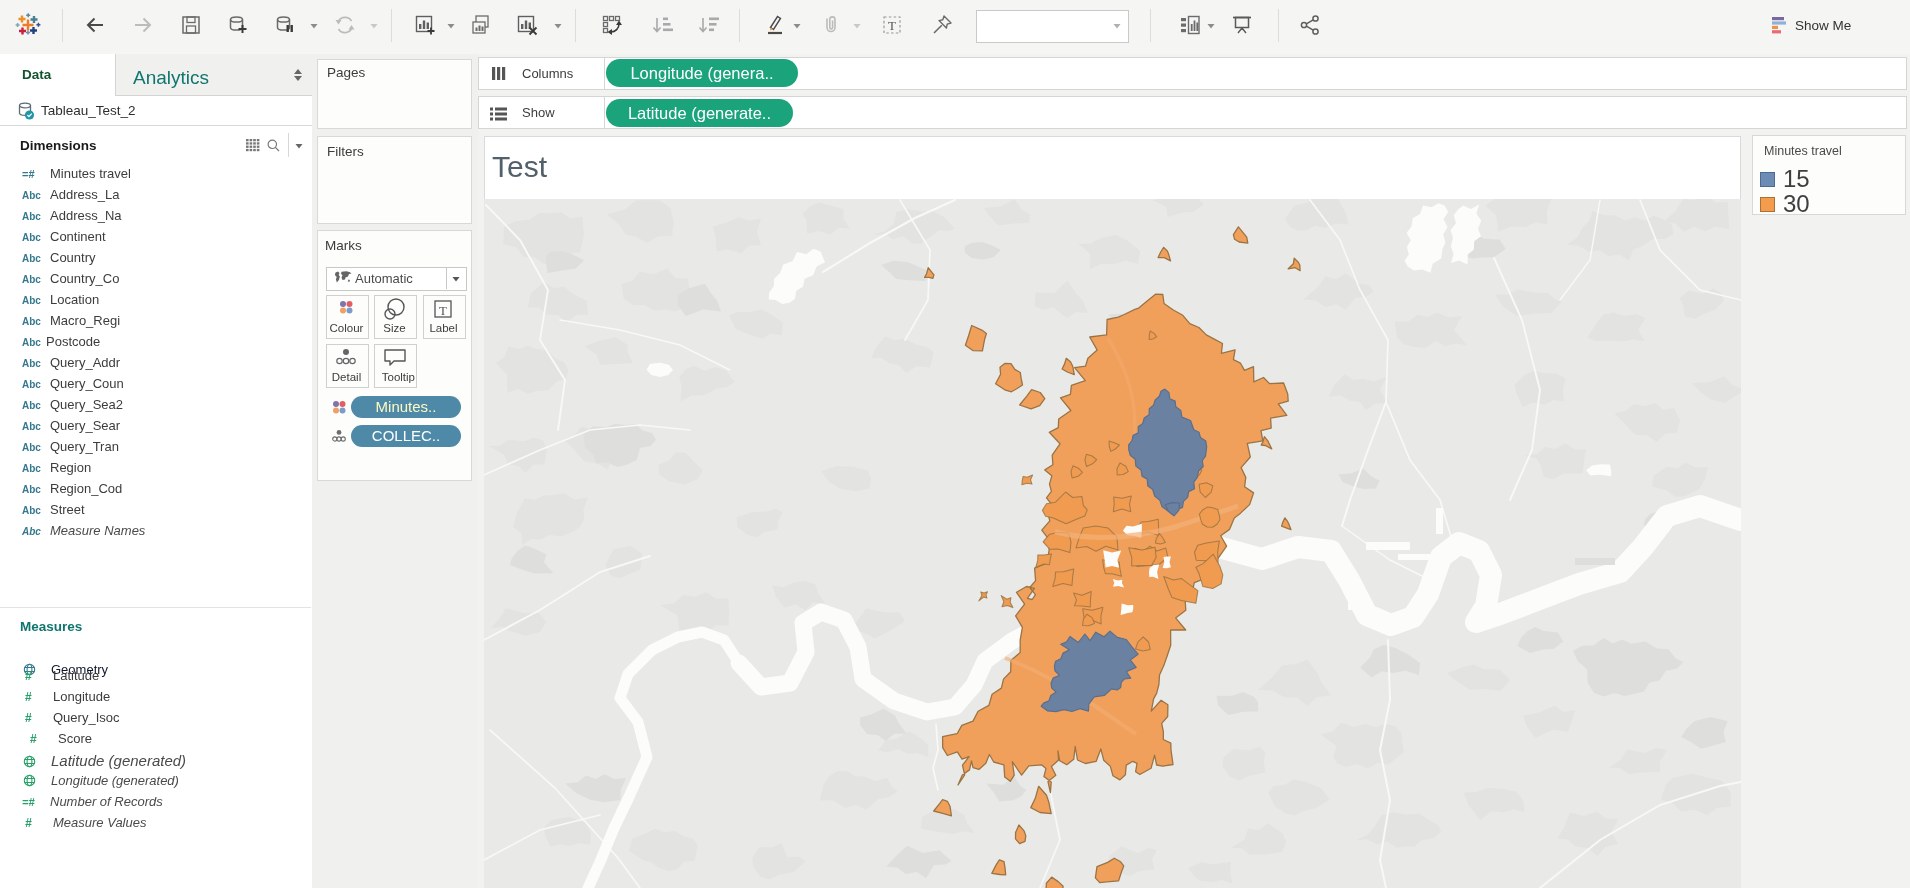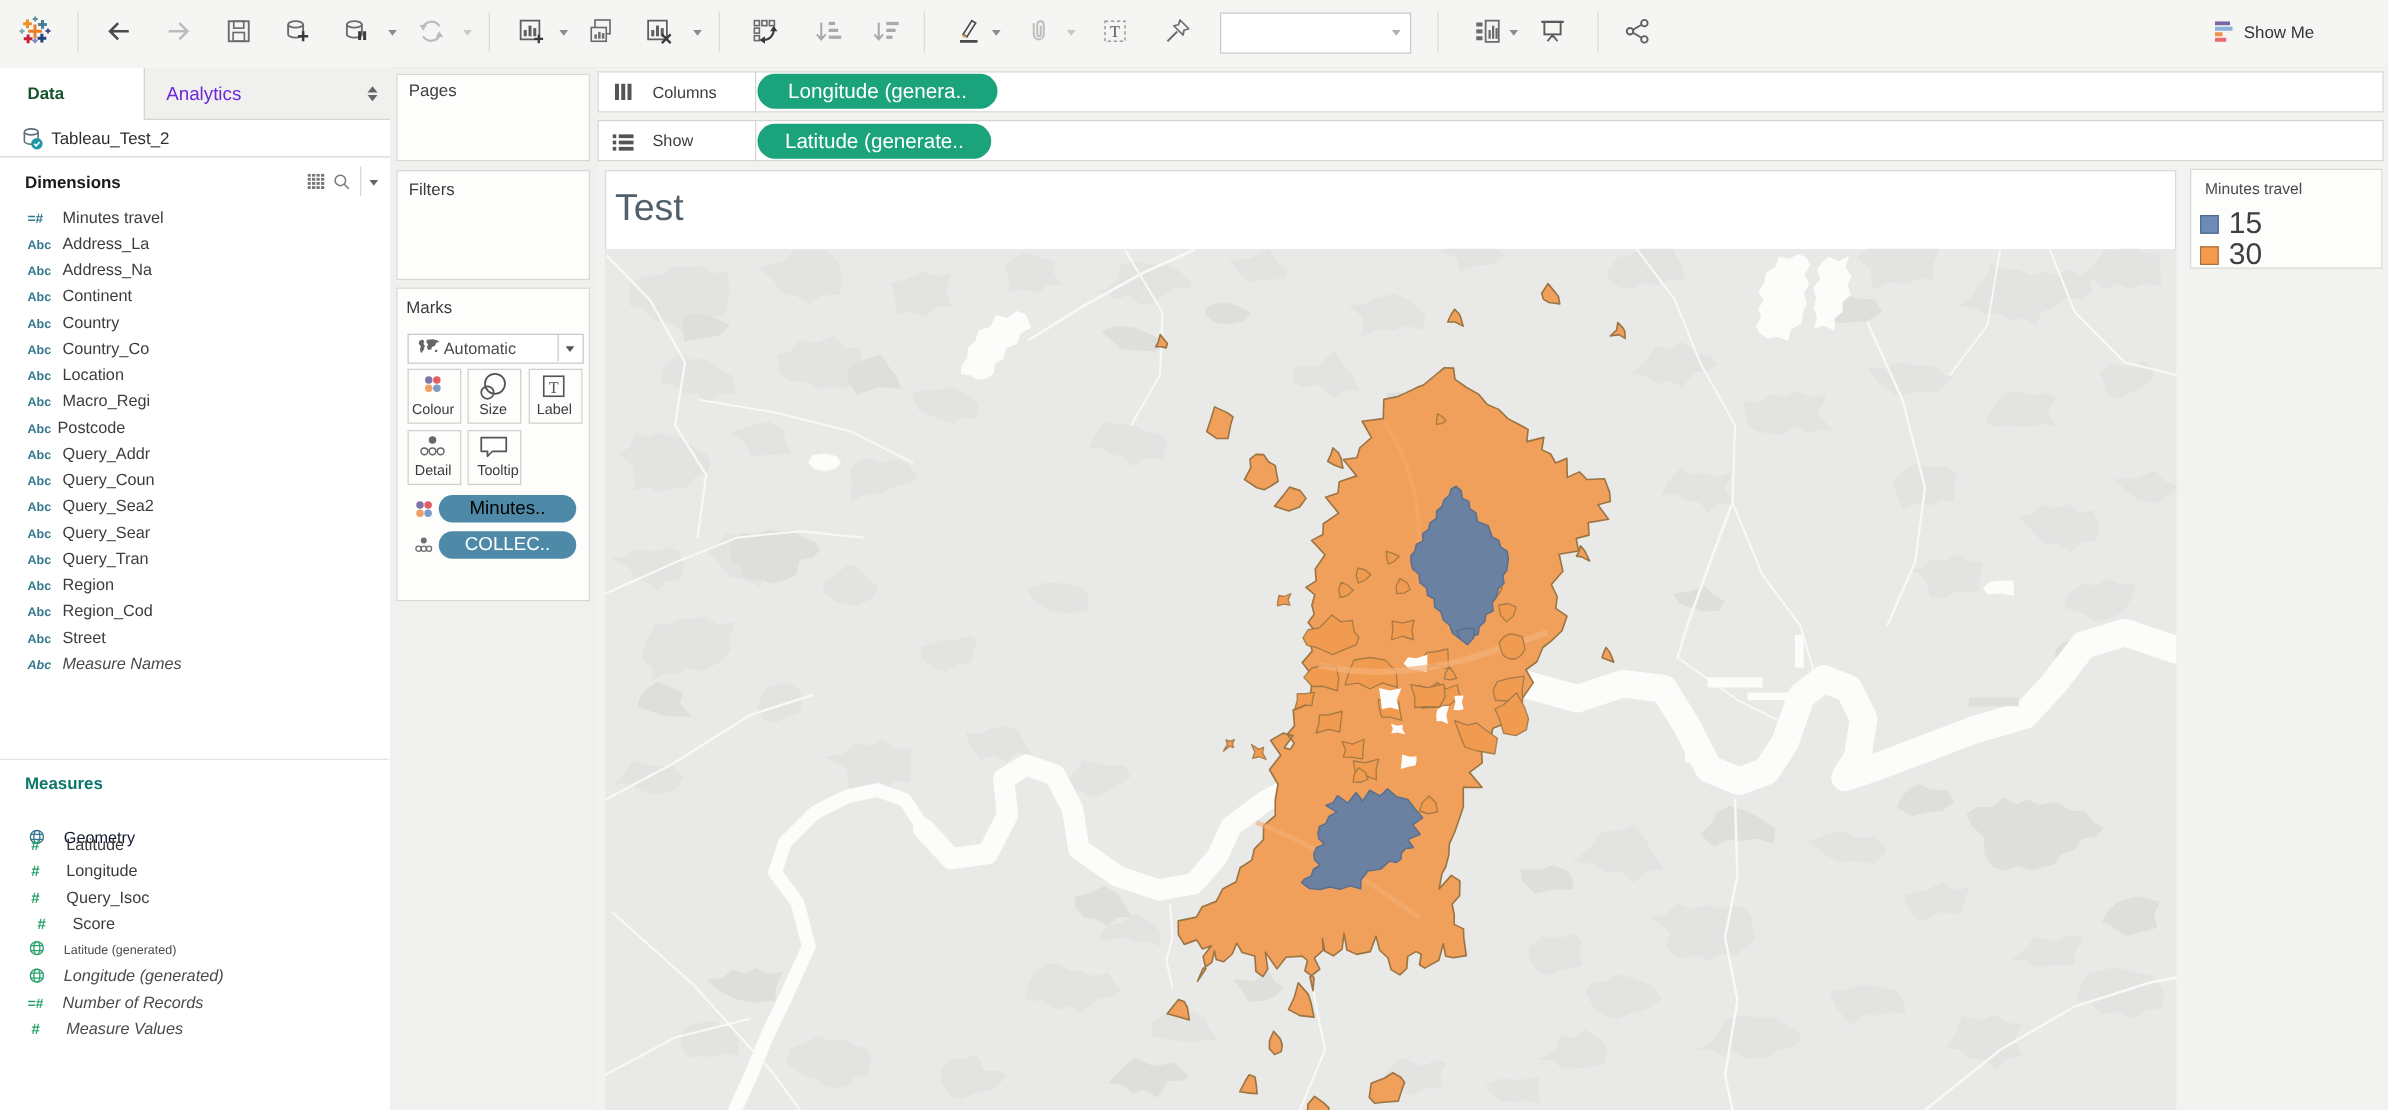--- a/index.html
+++ b/index.html
@@ -169,21 +169,21 @@
       <rect x="0" y="0" width="12" height="3.2" fill="#7b66a2"></rect>
       <rect x="0" y="4.4" width="14" height="3.2" fill="#8cb2d8"></rect>
       <rect x="0" y="8.8" width="6" height="3.2" fill="#f2904c"></rect>
       <rect x="0" y="13.2" width="9" height="3.2" fill="#ea6a71"></rect>
     </g>
   </svg>
 <div style="position:absolute;left:1795px;top:18px;font-size:13.5px;color:#333">Show Me</div>
 <div style="position:absolute;left:0;top:54px;width:312px;height:834px;background:#fff;border-right:1px solid #d4d4d3"></div>
 <div style="position:absolute;left:115px;top:54px;width:197px;height:41px;background:#f0f0ee;border-bottom:1px solid #d4d4d3;border-left:1px solid #d4d4d3"></div>
 <div style="position:absolute;left:22px;top:67px;font-size:13.5px;font-weight:bold;color:#14532d">Data</div>
-<div style="position:absolute;left:133px;top:67px;font-size:15px;color:#6d28d9">Analytics</div>
+<div style="position:absolute;left:133px;top:67px;font-size:19px;color:#0f766e">Analytics</div>
 <svg style="position:absolute;left:292px;top:68px" width="12" height="14">
     <polygon points="6,1 10,6 2,6" fill="#666"></polygon>
     <polygon points="6,13 10,8 2,8" fill="#666"></polygon>
   </svg>
 <svg style="position:absolute;left:16px;top:101px" width="20" height="20" viewBox="0 0 20 20">
       <ellipse cx="9" cy="4.5" rx="5.5" ry="2.4" fill="none" stroke="#5f6e77" stroke-width="1.3"></ellipse>
       <path d="M3.5,4.5 V12 a5.5,2.4 0 0 0 11,0 V4.5" fill="none" stroke="#5f6e77" stroke-width="1.3"></path>
       <circle cx="13.5" cy="14" r="4.6" fill="#1e98a8"></circle>
       <path d="M11.4,14 l1.5,1.6 2.8,-3" fill="none" stroke="#fff" stroke-width="1.3"></path>
   </svg>
@@ -242,21 +242,21 @@
         <g fill="none" stroke="#35788f" stroke-width="1.1">
           <circle cx="6.5" cy="6.5" r="5.2"></circle>
           <ellipse cx="6.5" cy="6.5" rx="2.4" ry="5.2"></ellipse>
           <path d="M1.6,4.5 h9.8 M1.6,8.5 h9.8"></path>
         </g>
       </svg></span><span style="margin-left:4px">Geometry</span></div>
 <div style="position:absolute;left:22px;top:668px;width:280px;height:21px;font-size:13px;color:#3c3c3c;white-space:nowrap"><span style="display:inline-block;width:24px;font-size:12px;color:#27a169;font-weight:bold;padding-left:3px">#</span><span style="margin-left:4px">Latitude</span></div>
 <div style="position:absolute;left:22px;top:689px;width:280px;height:21px;font-size:13px;color:#3c3c3c;white-space:nowrap"><span style="display:inline-block;width:24px;font-size:12px;color:#27a169;font-weight:bold;padding-left:3px">#</span><span style="margin-left:4px">Longitude</span></div>
 <div style="position:absolute;left:22px;top:710px;width:280px;height:21px;font-size:13px;color:#3c3c3c;white-space:nowrap"><span style="display:inline-block;width:24px;font-size:12px;color:#27a169;font-weight:bold;padding-left:3px">#</span><span style="margin-left:4px">Query_Isoc</span></div>
 <div style="position:absolute;left:27px;top:731px;width:280px;height:21px;font-size:13px;color:#3c3c3c;white-space:nowrap"><span style="display:inline-block;width:24px;font-size:12px;color:#27a169;font-weight:bold;padding-left:3px">#</span><span style="margin-left:4px">Score</span></div>
-<div style="position:absolute;left:22px;top:752px;width:280px;height:21px;font-size:10px;color:#4a4a4a;white-space:nowrap"><span style="display:inline-block;width:24px;vertical-align:-2px;padding-left:1px"><svg width="13" height="13" viewBox="0 0 13 13">
+<div style="position:absolute;left:22px;top:752px;width:280px;height:21px;font-size:15px;font-style:italic;color:#4a4a4a;white-space:nowrap"><span style="display:inline-block;width:24px;vertical-align:-2px;padding-left:1px"><svg width="13" height="13" viewBox="0 0 13 13">
         <g fill="none" stroke="#27a169" stroke-width="1.1">
           <circle cx="6.5" cy="6.5" r="5.2"></circle>
           <ellipse cx="6.5" cy="6.5" rx="2.4" ry="5.2"></ellipse>
           <path d="M1.6,4.5 h9.8 M1.6,8.5 h9.8"></path>
         </g>
       </svg></span><span style="margin-left:4px">Latitude (generated)</span></div>
 <div style="position:absolute;left:22px;top:773px;width:280px;height:21px;font-size:13px;font-style:italic;color:#4a4a4a;white-space:nowrap"><span style="display:inline-block;width:24px;vertical-align:-2px;padding-left:1px"><svg width="13" height="13" viewBox="0 0 13 13">
         <g fill="none" stroke="#27a169" stroke-width="1.1">
           <circle cx="6.5" cy="6.5" r="5.2"></circle>
           <ellipse cx="6.5" cy="6.5" rx="2.4" ry="5.2"></ellipse>
@@ -317,21 +317,21 @@
 <div style="position:absolute;left:374px;top:371px;width:41px;text-align:right;font-size:11.5px;color:#3c3c3c">Tooltip</div>
 <svg style="position:absolute;left:380px;top:346px" width="30" height="24" viewBox="0 0 30 24">
       <path d="M5,4 H25 V15 H14 L10,19 V15 H5 Z" fill="none" stroke="#555" stroke-width="1.4" stroke-linejoin="round"></path>
   </svg>
 <svg style="position:absolute;left:332px;top:400px" width="14" height="14" viewBox="0 0 14 14">
     <circle cx="4" cy="4" r="3" fill="#8174ab"></circle>
     <circle cx="10.5" cy="4" r="3" fill="#e15f64"></circle>
     <circle cx="4" cy="10.5" r="3" fill="#efa066"></circle>
     <circle cx="10.5" cy="10.5" r="3" fill="#7b9cc9"></circle>
   </svg>
-<div style="position:absolute;left:351px;top:396px;width:110px;height:22px;border-radius:11px;background:#4e8aa8;color:#000000;font-size:15px;text-align:center;line-height:22px">Minutes..</div>
+<div style="position:absolute;left:351px;top:396px;width:110px;height:22px;border-radius:11px;background:#4e8aa8;color:#fef9c3;font-size:15px;text-align:center;line-height:22px">Minutes..</div>
 <svg style="position:absolute;left:332px;top:429px" width="14" height="14" viewBox="0 0 14 14">
     <circle cx="7" cy="3.4" r="2.4" fill="#6e6e6e"></circle>
     <circle cx="2.8" cy="10" r="2.1" fill="none" stroke="#6e6e6e" stroke-width="1.1"></circle>
     <circle cx="7" cy="10" r="2.1" fill="none" stroke="#6e6e6e" stroke-width="1.1"></circle>
     <circle cx="11.2" cy="10" r="2.1" fill="none" stroke="#6e6e6e" stroke-width="1.1"></circle>
   </svg>
 <div style="position:absolute;left:351px;top:425px;width:110px;height:22px;border-radius:11px;background:#4e8aa8;color:#fff;font-size:15px;text-align:center;line-height:22px">COLLEC..</div>
 <div style="position:absolute;left:478px;top:54px;width:1432px;height:834px;background:#f2f2f0"></div>
 <div style="position:absolute;left:478px;top:57px;width:1429px;height:33px;background:#fff;border:1px solid #d5d5d3;box-sizing:border-box"></div>
 <div style="position:absolute;left:478px;top:96px;width:1429px;height:33px;background:#fff;border:1px solid #d5d5d3;box-sizing:border-box"></div>

